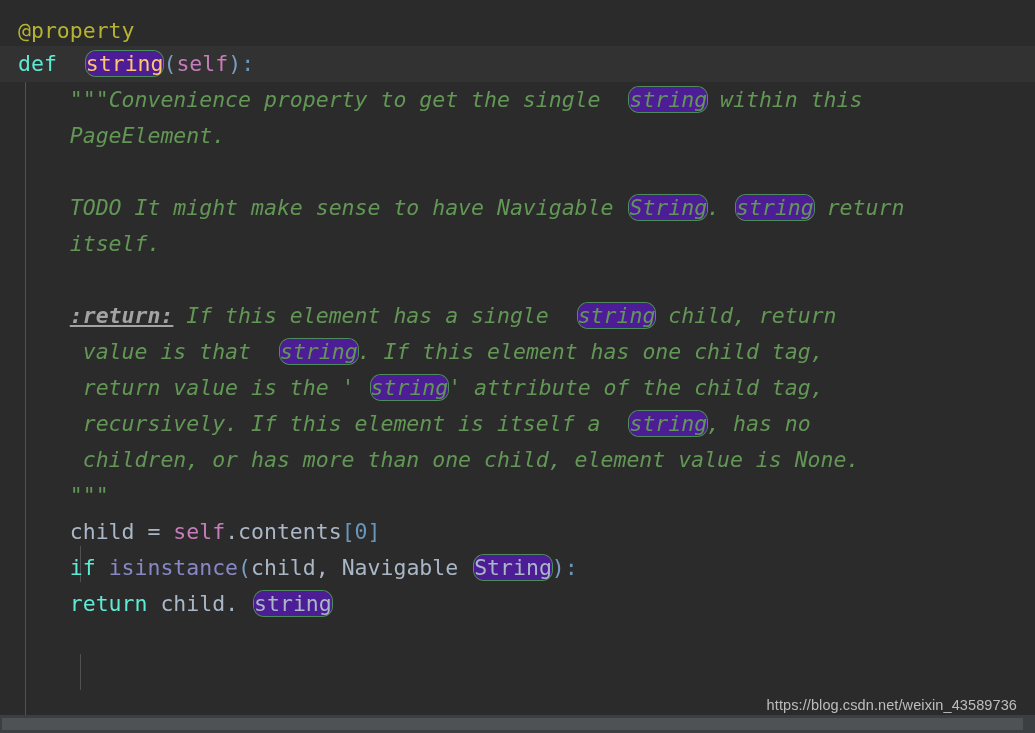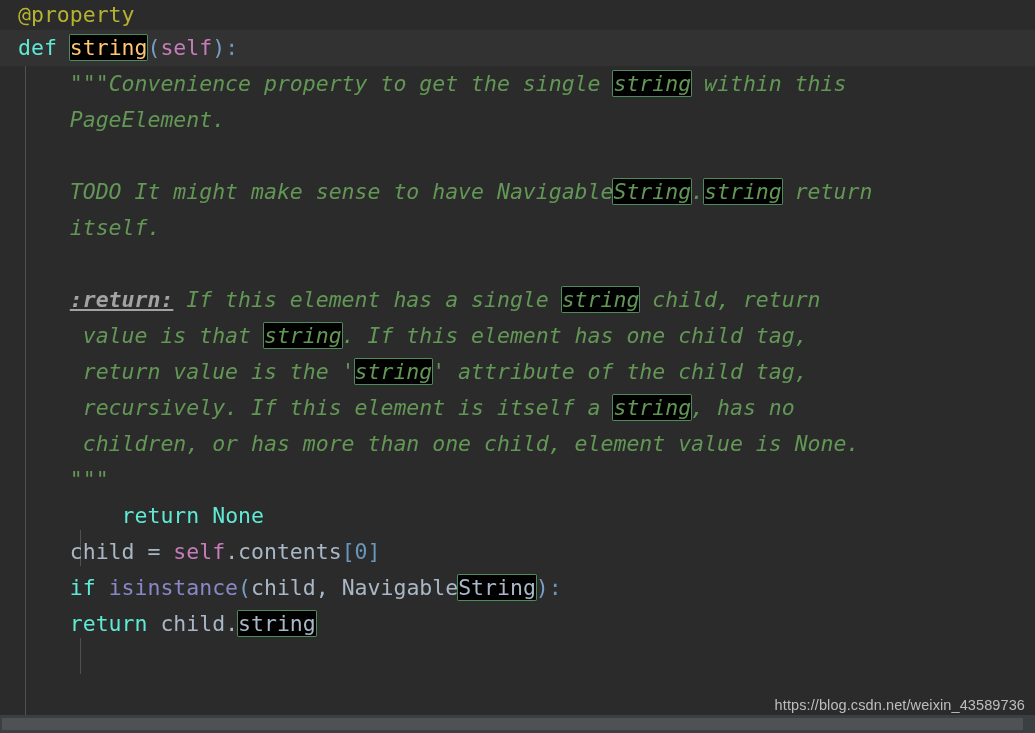--- a/index.html
+++ b/index.html
@@ -17,21 +17,21 @@
     position: relative;
     width: 1035px;
     height: 733px;
     background: #2b2b2b;
     overflow: hidden;
   }
 
   
   .code-surface {
     position: absolute;
-    left: 0; top: 0;
+    left: 0; top: 16px;
     width: 1035px;
     height: 715px;
     overflow: hidden;
   }
 
   .line {
     position: relative;
     height: 36px;
     line-height: 36px;
     white-space: pre;
@@ -70,29 +70,30 @@
   .ident     { color: #a9b7c6; }        
   .builtin   { color: #8888c6; }        
   .num       { color: #6897bb; }
   .op        { color: #a9b7c6; }
   .doc       { color: #629755; font-style: italic; }
   .doc-plain { color: #629755; font-style: normal; }
   .doc-tag   { color: #a3a3a3; font-style: italic; font-weight: bold; text-decoration: underline; }
 
   
   .hit {
-    background: #000000;
+    background: #4c1d95;
     box-shadow: 0 0 0 1px #4e8c5e;
-    border-radius: 1px;
+    border-radius: 10px;
+    margin-left: 16px;
   }
 
   
   .watermark {
     position: absolute;
-    right: 10px;
+    right: 18px;
     bottom: 20px;
     font-family: "Liberation Sans", sans-serif;
     font-size: 14.5px;
     color: #c9c9c9;
     letter-spacing: 0.1px;
     opacity: 0.92;
     pointer-events: none;
   }
 
   
@@ -147,21 +148,20 @@
 
     <div class="line"><span>    </span><span class="doc"> return value is the '</span><span class="doc hit">string</span><span class="doc">' attribute of the child tag,</span></div>
 
     <div class="line"><span>    </span><span class="doc"> recursively. If this element is itself a </span><span class="doc hit">string</span><span class="doc">, has no</span></div>
 
     <div class="line"><span>    </span><span class="doc"> children, or has more than one child, element value is None.</span></div>
 
     <div class="line"><span>    </span><span class="doc-plain">"""</span></div>
 
 
-    <div class="line"><span>        </span><span class="kw">return</span><span> </span><span class="kw">None</span></div>
 
     <div class="line"><span>    </span><span class="ident">child</span><span class="op"> = </span><span class="self">self</span><span class="ident">.contents</span><span class="punc">[</span><span class="num">0</span><span class="punc">]</span></div>
 
     <div class="line"><span>    </span><span class="kw">if</span><span> </span><span class="builtin">isinstance</span><span class="paren">(</span><span class="ident">child</span><span class="op">, </span><span class="ident">Navigable</span><span class="ident hit">String</span><span class="paren">)</span><span class="punc">:</span></div>
 
 
     <div class="line"><span>    </span><span class="kw">return</span><span> </span><span class="ident">child</span><span class="ident">.</span><span class="ident hit">string</span></div>
 
   </div>
 

